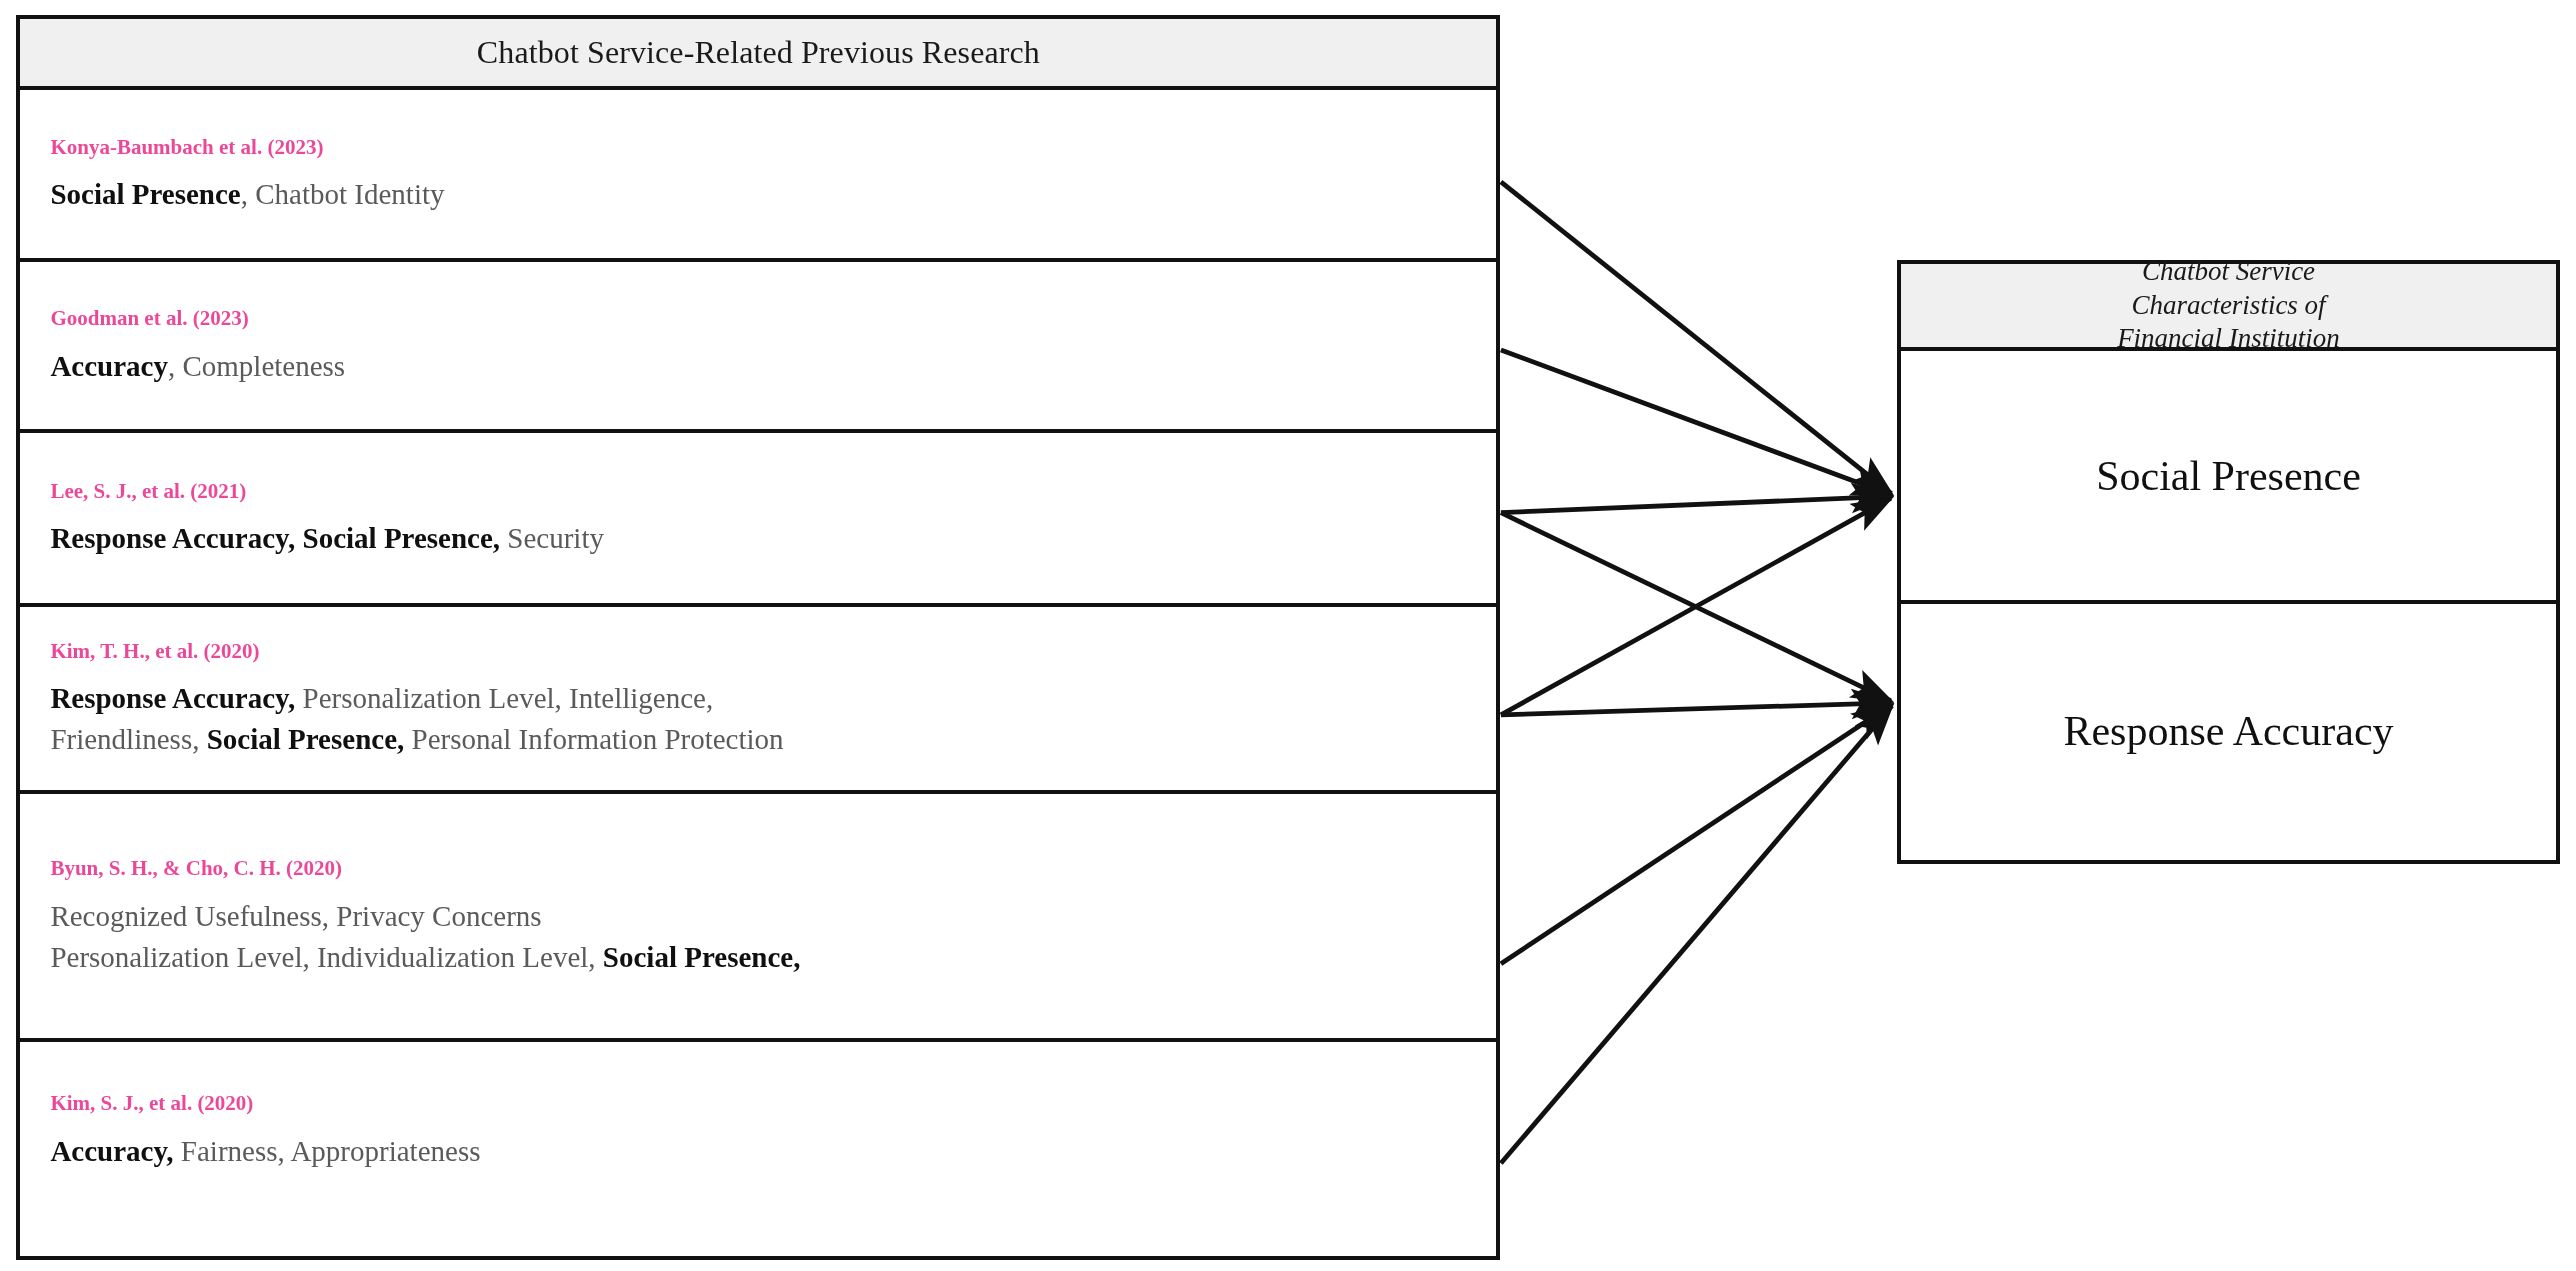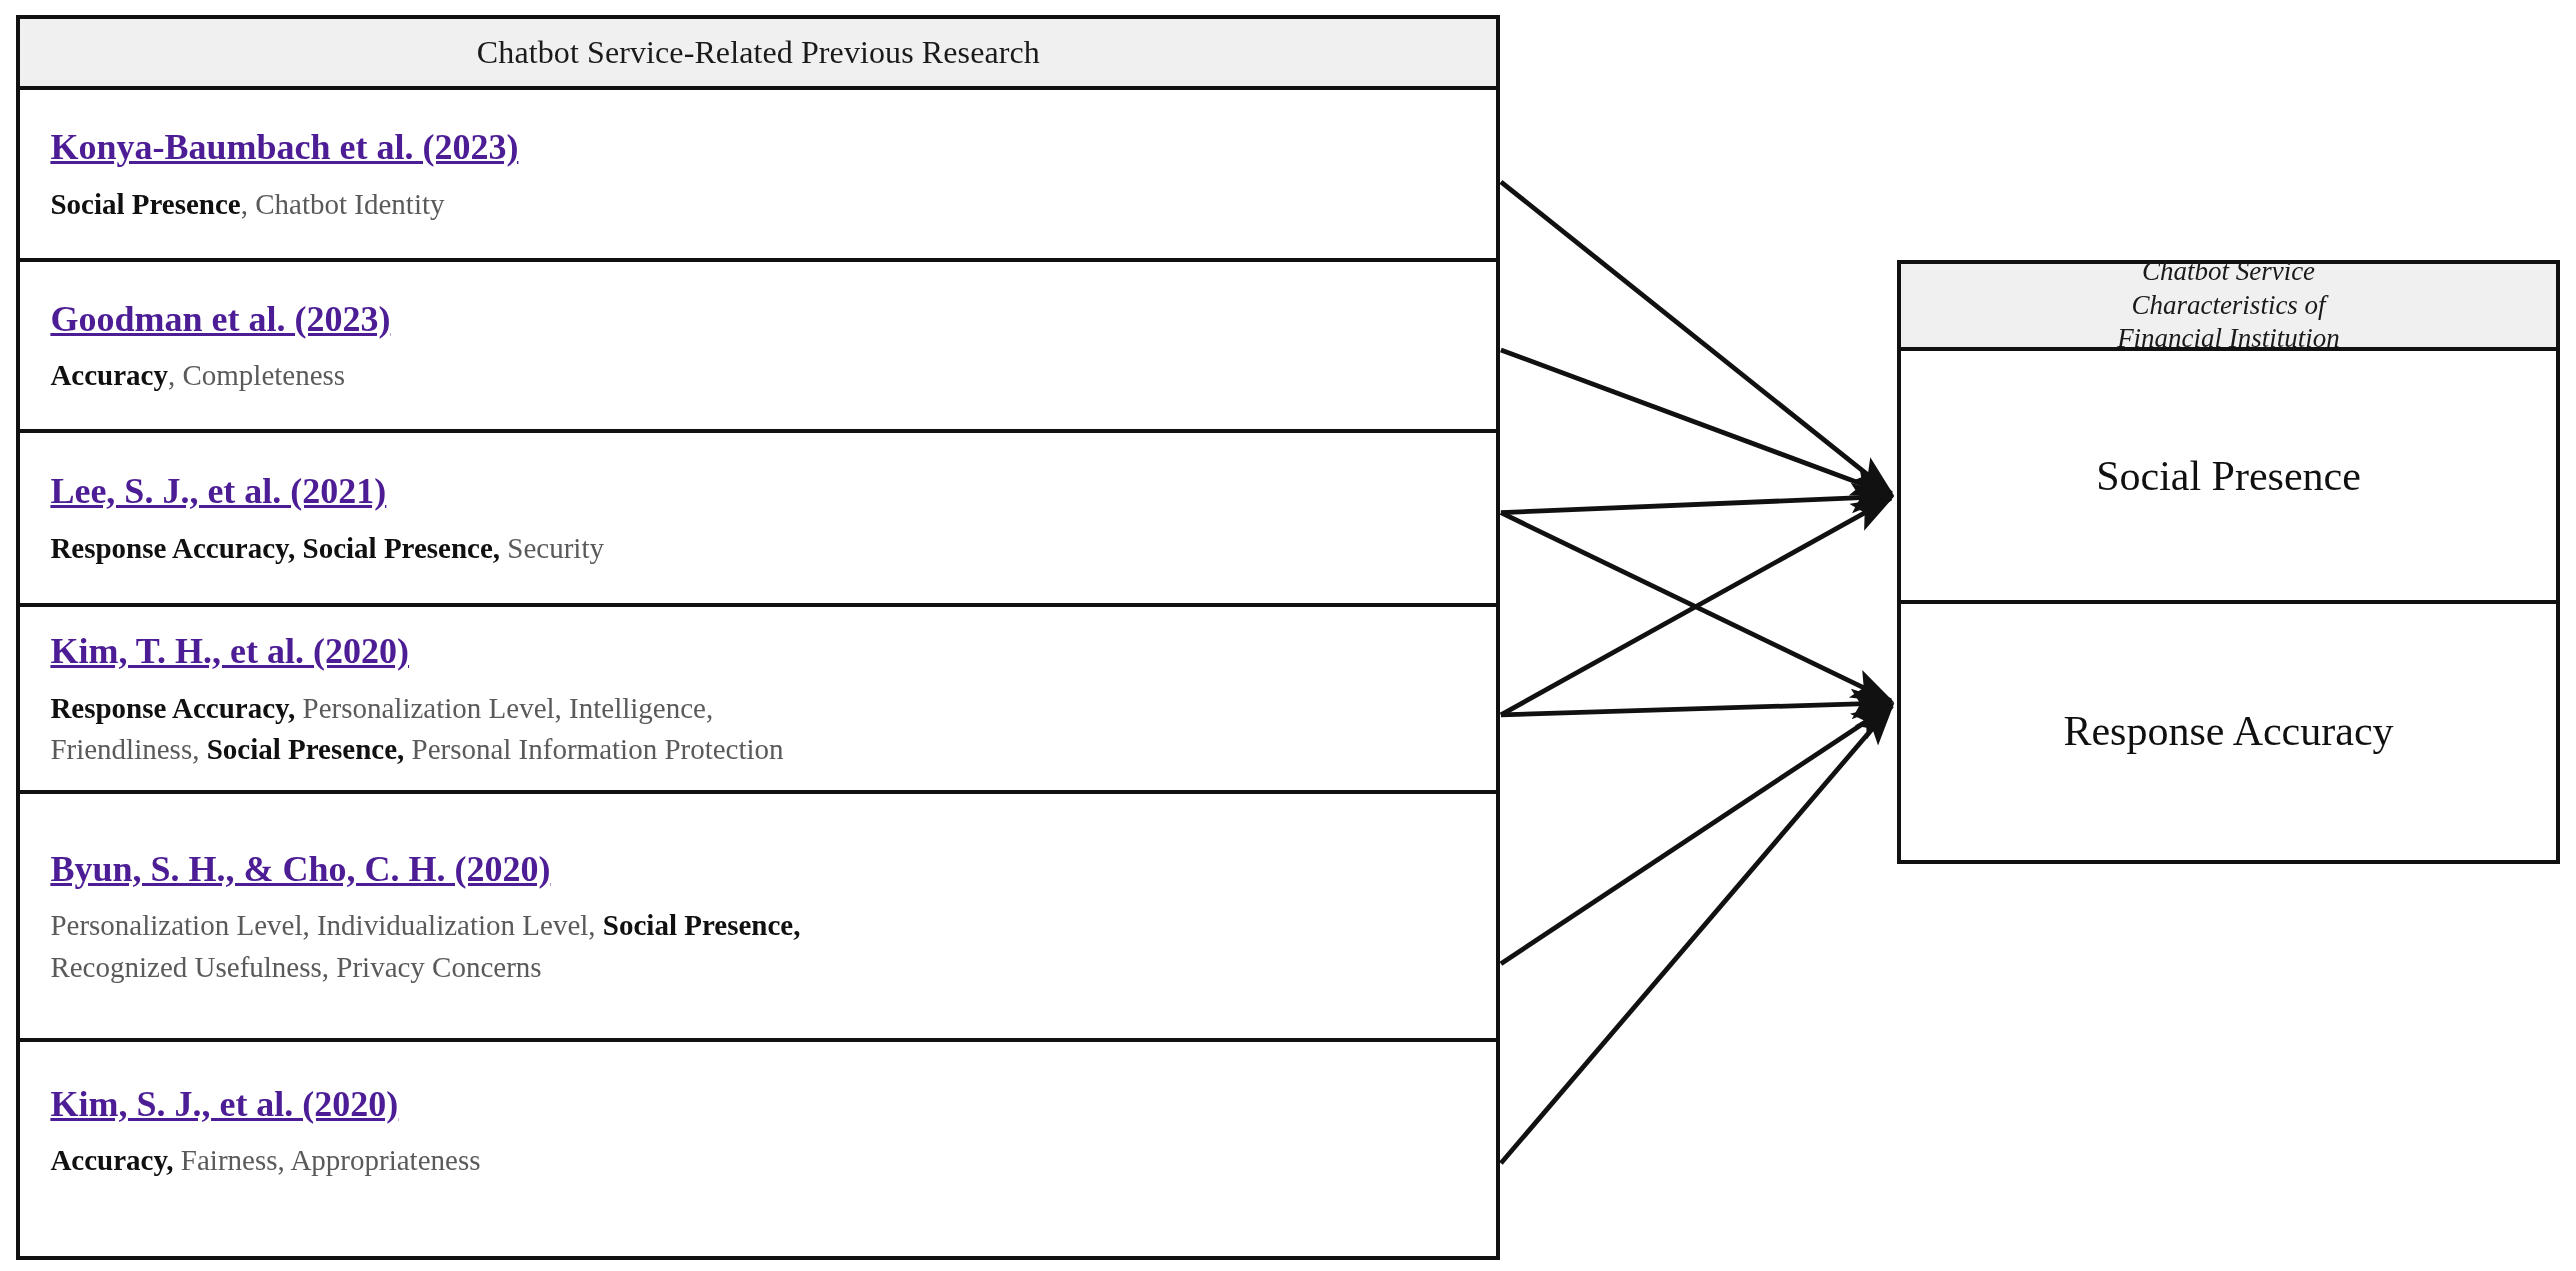--- a/index.html
+++ b/index.html
@@ -54,27 +54,26 @@
   .study-row:last-child { border-bottom: none; }
 
   .study-row.r1 { height: 172px; }
   .study-row.r2 { height: 171px; }
   .study-row.r3 { height: 174px; }
   .study-row.r4 { height: 187px; }
   .study-row.r5 { height: 248px; }
   .study-row.r6 { height: 177px; }
 
   .citation {
-    font-size: 36px;
+    font-size: 21px;
     font-weight: bold;
-    color: #4c1d95;
+    color: #ec4899;
     line-height: 1.28;
     margin-bottom: 13.7px;
     white-space: nowrap;
-    text-decoration: underline;
   }
   .keywords {
     font-size: 29px;
     color: #4a4a4a;
     line-height: 1.42;
   }
   .keywords .kw-bold {
     font-weight: bold;
     color: #101010;
   }
@@ -163,22 +162,22 @@
     </div>
 
     <div class="study-row r4">
       <div class="citation">Kim, T. H., et al. (2020)</div>
       <div class="keywords"><span class="kw-bold">Response Accuracy,</span><span class="kw-plain"> Personalization Level, Intelligence,</span></div>
       <div class="keywords"><span class="kw-plain">Friendliness, </span><span class="kw-bold">Social Presence,</span><span class="kw-plain"> Personal Information Protection</span></div>
     </div>
 
     <div class="study-row r5">
       <div class="citation">Byun, S. H., &amp; Cho, C. H. (2020)</div>
+      <div class="keywords"><span class="kw-plain">Recognized Usefulness, Privacy Concerns</span></div>
       <div class="keywords"><span class="kw-plain">Personalization Level, Individualization Level, </span><span class="kw-bold">Social Presence,</span></div>
-      <div class="keywords"><span class="kw-plain">Recognized Usefulness, Privacy Concerns</span></div>
     </div>
 
     <div class="study-row r6">
       <div class="citation">Kim, S. J., et al. (2020)</div>
       <div class="keywords"><span class="kw-bold">Accuracy,</span><span class="kw-plain"> Fairness, Appropriateness</span></div>
 
     </div>
 
   </div>
 

